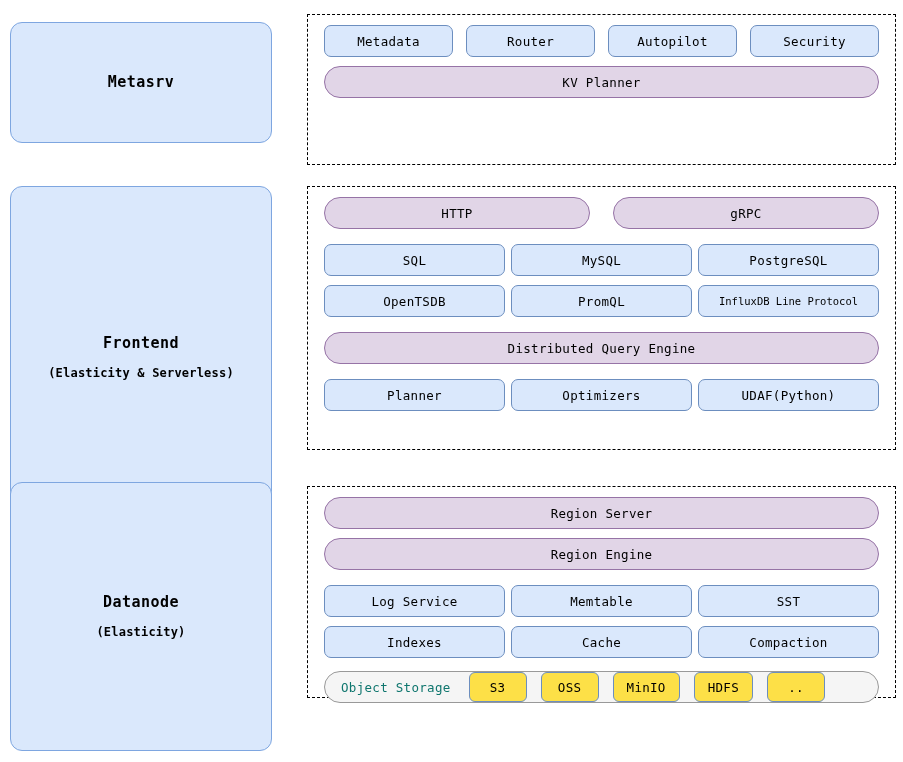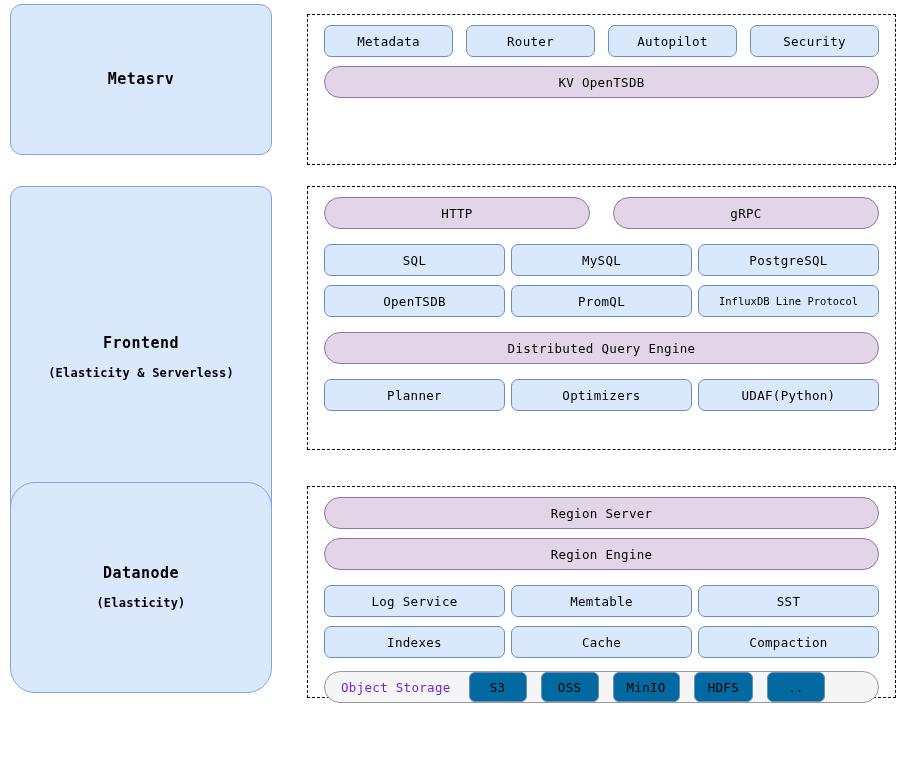--- a/index.html
+++ b/index.html
@@ -118,61 +118,61 @@
     height: 48px;
     background: #f5f5f5;
     border: 1px solid #999999;
     border-radius: 24px;
     padding: 0 16px;
     margin-top: 13px;
   }
   .storage-label {
     font-size: 12.5px;
     letter-spacing: 0.3px;
-    color: #6d28d9;
+    color: #0f766e;
     white-space: nowrap;
     margin-right: 18px;
   }
   .storage-chip {
     box-sizing: border-box;
     height: 30px;
     min-width: 58px;
     padding: 0 13px;
     display: flex;
     align-items: center;
     justify-content: center;
     font-size: 12.5px;
     letter-spacing: 0.3px;
-    background: #0369a1;
+    background: #fde047;
     border: 1px solid #6c8ebf;
     border-radius: 6px;
     white-space: nowrap;
   }
   .storage-chip + .storage-chip {
     margin-left: 14px;
   }
 </style>
 </head>
 <body>
 
 <div id="diagram">
 
-  <div class="component-panel" style="top:4px; height:151px;">
+  <div class="component-panel" style="top:22px; height:121px;">
     <div class="component-title">Metasrv</div>
   </div>
 
   <div class="group" style="top:14px; height:151px;">
     <div class="row">
       <div class="node blue col-4">Metadata</div>
       <div class="node blue col-4">Router</div>
       <div class="node blue col-4">Autopilot</div>
       <div class="node blue col-4">Security</div>
     </div>
     <div class="row">
-      <div class="node purple full">KV OpenTSDB</div>
+      <div class="node purple full">KV Planner</div>
     </div>
   </div>
 
   <div class="component-panel" style="top:186px; height:344px;">
     <div class="component-title">Frontend</div>
     <div class="component-sub">(Elasticity &amp; Serverless)</div>
   </div>
 
   <div class="group" style="top:186px; height:264px;">
     <div class="row">
@@ -192,21 +192,21 @@
     <div class="row gap-lg">
       <div class="node purple full">Distributed Query Engine</div>
     </div>
     <div class="row gap-lg">
       <div class="node blue col-3">Planner</div>
       <div class="node blue col-3">Optimizers</div>
       <div class="node blue col-3">UDAF(Python)</div>
     </div>
   </div>
 
-  <div class="component-panel" style="top:482px; height:211px;border-radius:25px;">
+  <div class="component-panel" style="top:482px; height:269px;">
     <div class="component-title">Datanode</div>
     <div class="component-sub">(Elasticity)</div>
   </div>
 
   <div class="group" style="top:486px; height:212px;">
     <div class="row">
       <div class="node purple full">Region Server</div>
     </div>
     <div class="row">
       <div class="node purple full">Region Engine</div>

